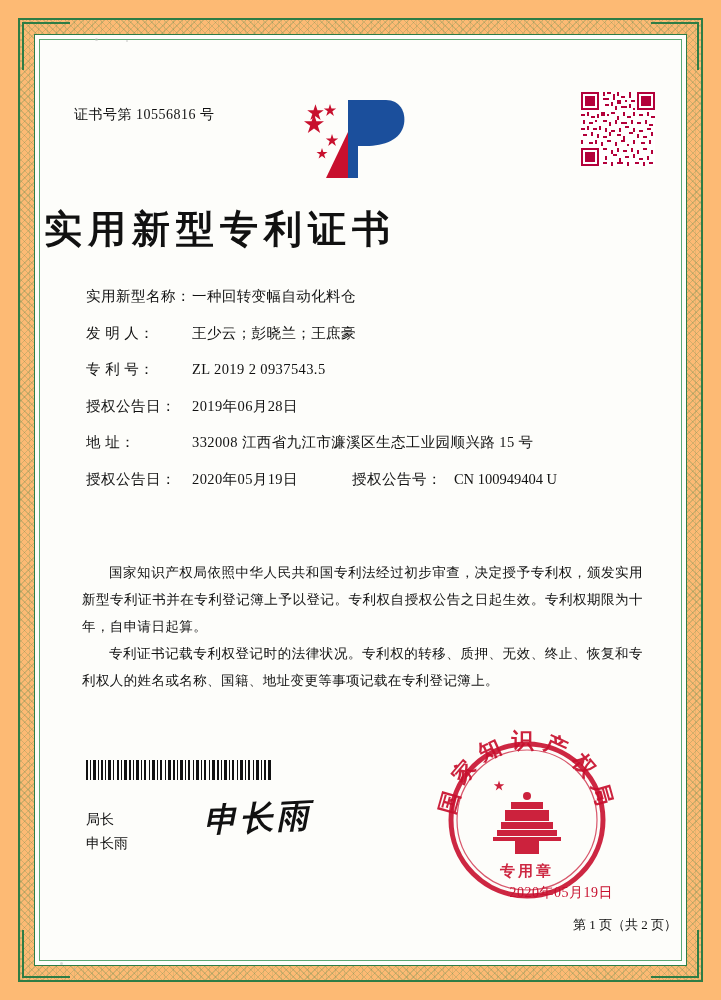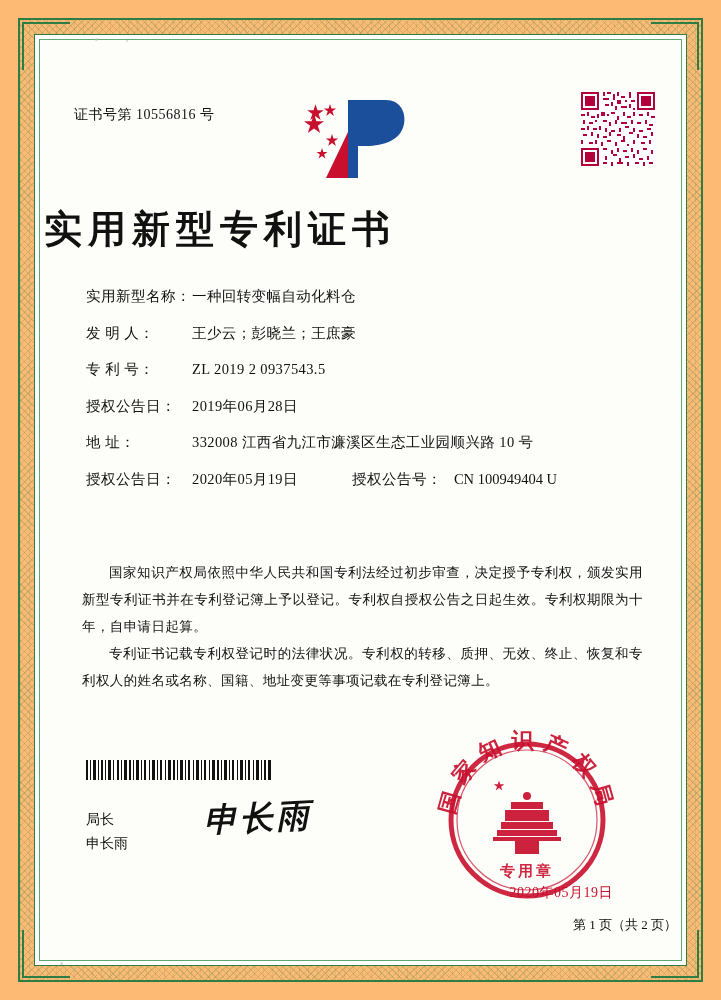--- a/index.html
+++ b/index.html
@@ -397,21 +397,21 @@
       </div>
 
       <div class="field-row">
         <div class="field-label">授权公告日：</div>
         <div class="field-value">2019年06月28日</div>
       </div>
 
 
       <div class="field-row">
         <div class="field-label">地 址：</div>
-        <div class="field-value">332008 江西省九江市濂溪区生态工业园顺兴路 10 号</div>
+        <div class="field-value">332008 江西省九江市濂溪区生态工业园顺兴路 15 号</div>
       </div>
 
       <div class="field-row dual">
         <div class="field-label">授权公告日：</div>
         <div class="field-value">2020年05月19日</div>
         <div class="sec-label">授权公告号：</div>
         <div class="sec-value">CN 100949404 U</div>
       </div>
 
     </div>

